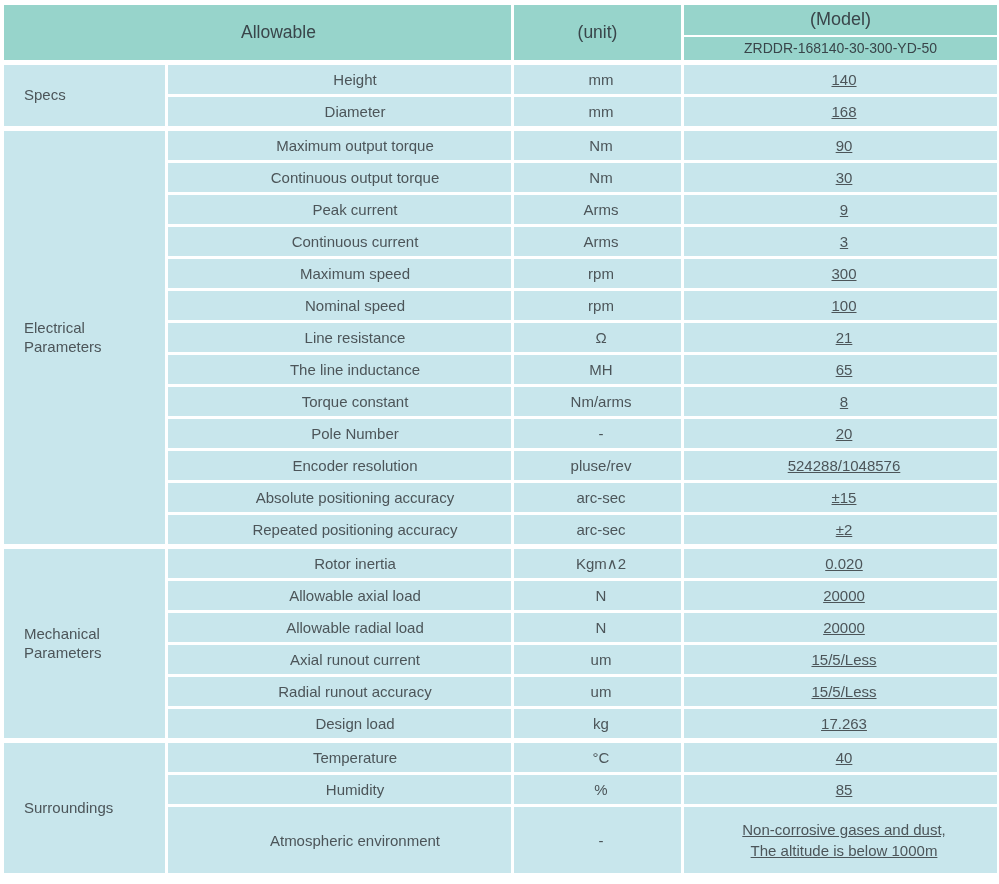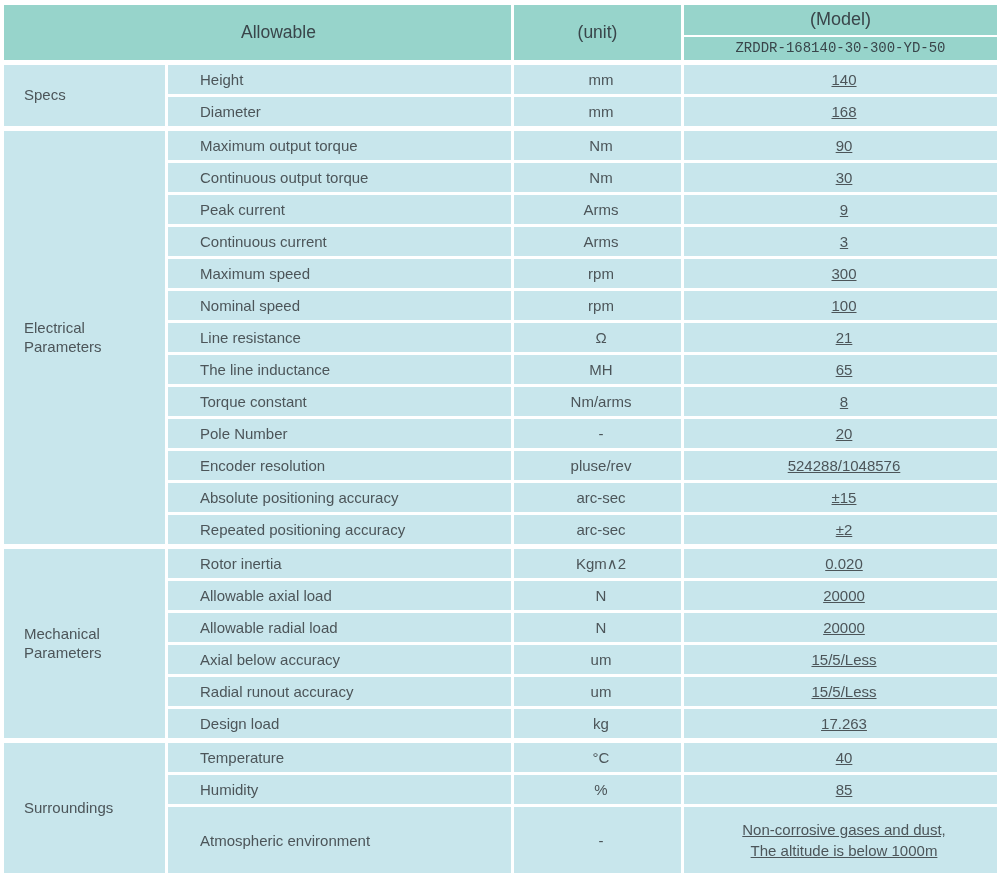--- a/index.html
+++ b/index.html
@@ -33,38 +33,38 @@
     background: #97d4cb;
     color: #39454a;
     font-weight: normal;
     text-align: center;
   }
   thead tr.h-row-1 { height: 32px; }
   thead tr.h-row-2 { height: 27px; }
   .h-params { font-size: 17.5px; text-indent: 42px; }
   .h-unit   { font-size: 17.5px; }
   .h-model  { font-size: 18px; border-bottom: 2px solid #ffffff; }
-  .h-model-value { font-size: 14px; border-top: 2px solid #ffffff; font-family: Liberation Mono, monospace; }
+  .h-model-value { font-size: 14px; border-top: 2px solid #ffffff; }
 
   td {
     background: #c8e6ec;
     color: #4c5559;
     font-size: 15px;
     height: 27px;
   }
   tr.section-start td { border-top-width: 5px; }
   tr.tall td { height: 64px; }
 
   td.group-cell {
     text-align: left;
     padding: 0 20px;
     line-height: 1.25;
   }
   td.param-cell {
-    text-align: left;
+    text-align: center;
     padding-left: 32px;
   }
   td.unit-cell, td.value-cell {
     text-align: center;
     padding-left: 8px;
   }
   td.value-cell {
     white-space: pre-line;
     line-height: 1.4;
     text-decoration: underline;
@@ -179,21 +179,21 @@
           <td class="param-cell">Allowable axial load</td>
           <td class="unit-cell">N</td>
           <td class="value-cell">20000</td>
         </tr>
         <tr>
           <td class="param-cell">Allowable radial load</td>
           <td class="unit-cell">N</td>
           <td class="value-cell">20000</td>
         </tr>
         <tr>
-          <td class="param-cell">Axial below accuracy</td>
+          <td class="param-cell">Axial runout current</td>
           <td class="unit-cell">um</td>
           <td class="value-cell">15/5/Less</td>
         </tr>
         <tr>
           <td class="param-cell">Radial runout accuracy</td>
           <td class="unit-cell">um</td>
           <td class="value-cell">15/5/Less</td>
         </tr>
         <tr>
           <td class="param-cell">Design load</td>

